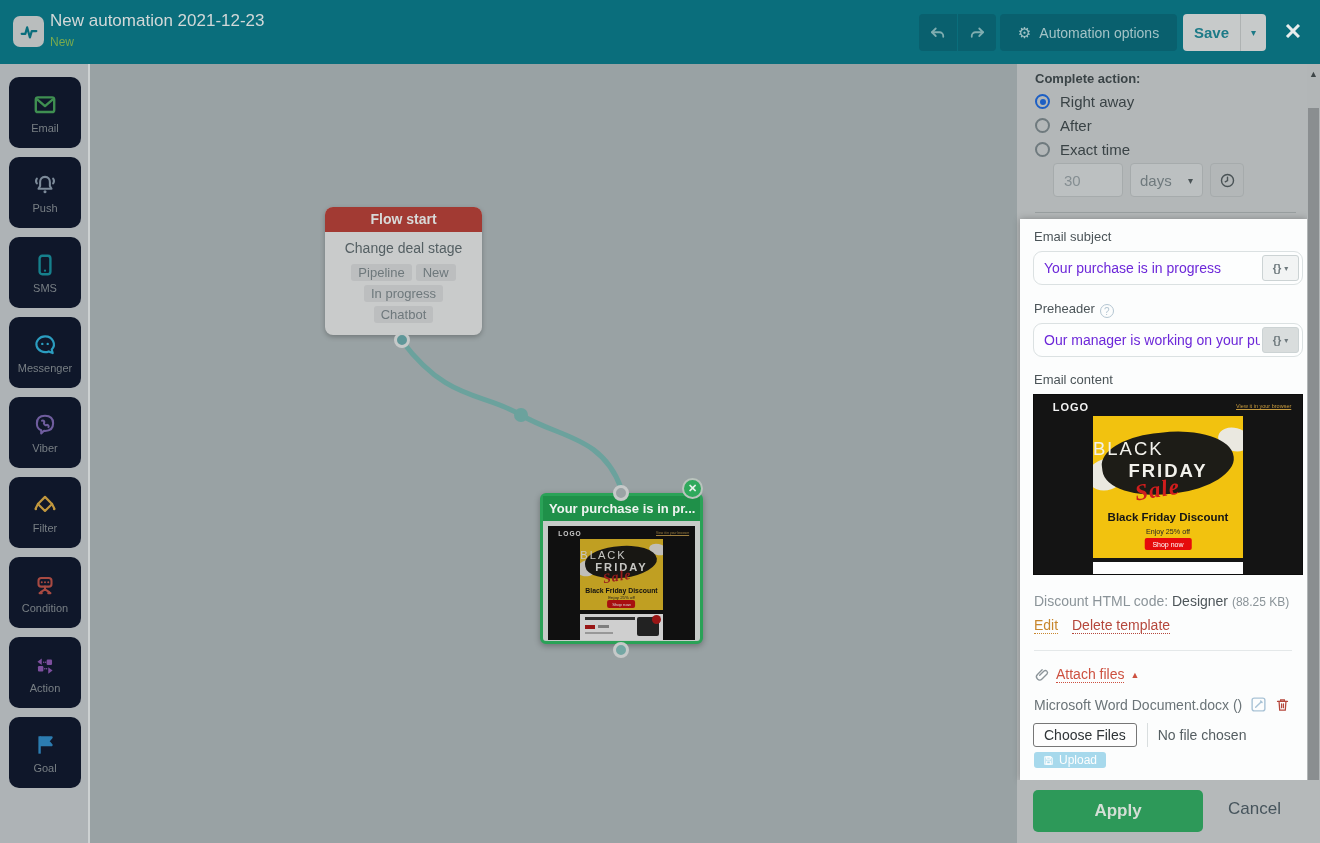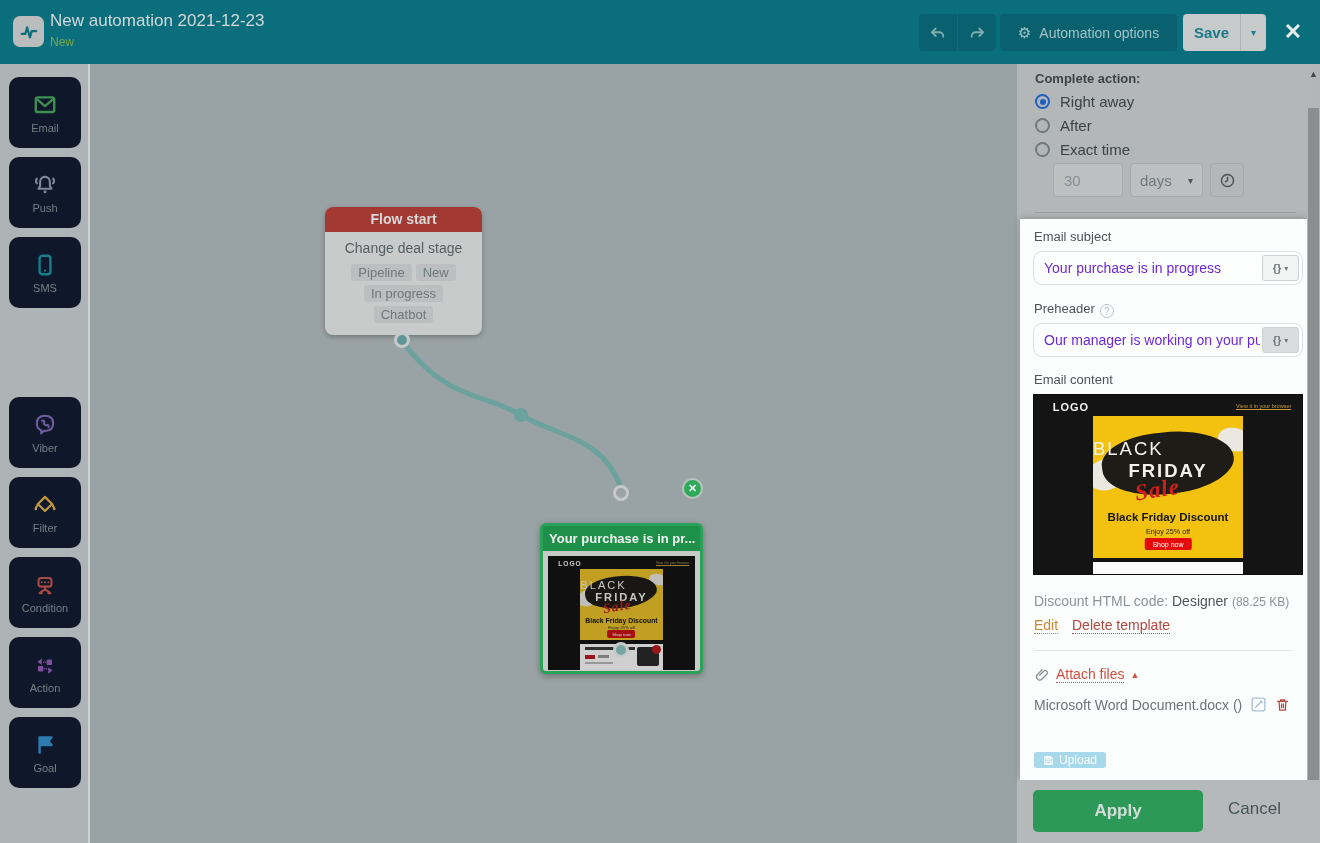--- a/index.html
+++ b/index.html
@@ -28,21 +28,21 @@
   
   .flow-node { position:absolute; left:325px; top:207px; width:157px; background:#c9cbcb; border-radius:8px; box-shadow:0 2px 5px rgba(0,0,0,.25); z-index:5; }
   .flow-head { height:25px; background:#a23a33; border-radius:8px 8px 0 0; color:#d8d9d8; font-size:14px; font-weight:bold; text-align:center; line-height:25px; }
   .flow-body { padding:8px 6px 10px; text-align:center; }
   .flow-sub { font-size:14px; color:#545f63; margin-bottom:6px; }
   .chip { display:inline-block; background:#bcbebf; color:#6e787c; font-size:13px; border-radius:3px; padding:1px 7px; margin:2px 2px; }
 
   .port { position:absolute; width:16px; height:16px; border-radius:50%; border:3px solid #c6c9c9; background:#5f9799; z-index:6; }
   .conn-svg { position:absolute; left:0; top:0; width:1320px; height:843px; z-index:4; pointer-events:none; }
 
-  .email-node { position:absolute; left:540px; top:493px; width:163px; height:151px; border:3px solid #2aa257; border-radius:6px; background:#c6cbc8; box-shadow:0 2px 6px rgba(0,0,0,.3); z-index:5;margin-top:30px; }
+  .email-node { position:absolute; left:540px; top:493px; width:163px; height:151px; border:3px solid #2aa257; border-radius:6px; background:#c6cbc8; box-shadow:0 2px 6px rgba(0,0,0,.3); z-index:5; }
   .email-node-head { height:25px; background:#1f9049; color:#f0f4f1; font-size:13px; font-weight:bold; line-height:25px; padding:0 6px; white-space:nowrap; overflow:hidden; }
   .node-x { position:absolute; left:682px; top:478px; width:21px; height:21px; border-radius:50%; background:#2fa95c; border:2px solid #b9c4bd; color:#e9f2ec; font-size:11px; font-weight:bold; line-height:17px; text-align:center; cursor:pointer; z-index:7; }
 
   
   .bf { position:relative; background:#141414; overflow:hidden; }
   .bf-logo { position:absolute; left:7%; top:3.5%; color:#f4f4f4; font-weight:bold; letter-spacing:1px; font-size:1.1em; }
   .bf-link { position:absolute; right:4%; top:4.5%; color:#c79b3f; font-size:0.55em; text-decoration:underline; }
   .bf-yellow { position:absolute; left:22%; width:56%; top:12%; height:79%; background:#f2c20f; overflow:hidden; }
   .bf-brush { position:absolute; left:6%; top:11%; width:88%; height:44%; background:#1d1c17; border-radius:46% 58% 52% 55%; transform:rotate(-7deg); }
   .bf-smear1 { position:absolute; left:-4%; top:30%; width:26%; height:22%; background:#eae8e0; border-radius:50%; transform:rotate(-18deg); }
@@ -160,20 +160,28 @@
         <path d="M19.5 6 q1.6 2.3 0 4.6"></path>
       </svg>
     <span class="side-label">Push</span>
   </div>
   <div class="side-item" style="top:173px;">
     <svg width="26" height="26" viewBox="0 0 24 24" fill="none" stroke="#16808c" stroke-width="2.2" stroke-linejoin="round">
         <rect x="7" y="3.5" width="10" height="17" rx="2.5"></rect>
         <circle cx="12" cy="17.2" r="1" fill="#16808c" stroke="none"></circle>
       </svg>
     <span class="side-label">SMS</span>
+  </div>
+  <div class="side-item" style="top:253px;">
+    <svg width="26" height="26" viewBox="0 0 24 24" fill="none" stroke="#2b9dc0" stroke-width="2" stroke-linejoin="round">
+        <path d="M12 4 a8 7.3 0 1 0 3.5 13.9 l3.6 1.6 -0.9 -3.4 A8 7.3 0 0 0 12 4 Z"></path>
+        <circle cx="9.5" cy="11" r="1.1" fill="#2b9dc0" stroke="none"></circle>
+        <circle cx="14.5" cy="11" r="1.1" fill="#2b9dc0" stroke="none"></circle>
+      </svg>
+    <span class="side-label">Messenger</span>
   </div>
   <div class="side-item" style="top:333px;">
     <svg width="26" height="26" viewBox="0 0 24 24" fill="none" stroke="#6f5d9e" stroke-width="1.9" stroke-linecap="round" stroke-linejoin="round">
         <path d="M12 3.5 c-4.7 0 -7.5 2.6 -7.5 7 0 3.2 1.5 5.3 4 6.3 l0 3 2.6 -2.4 c0.3 0 0.6 0.05 0.9 0.05 4.7 0 7.5 -2.6 7.5 -7 S16.7 3.5 12 3.5 Z"></path>
         <path d="M9.3 8 c1 -0.6 1.6 0.2 2 1 0.3 0.7 -0.5 1 -0.3 1.6 0.2 0.6 1 1.4 1.6 1.6 0.6 0.2 0.9 -0.6 1.6 -0.3 0.8 0.4 1.6 1 1 2"></path>
       </svg>
     <span class="side-label">Viber</span>
   </div>
   <div class="side-item" style="top:413px;">
     <svg width="26" height="26" viewBox="0 0 24 24" fill="none" stroke="#c1973e" stroke-width="2" stroke-linecap="round" stroke-linejoin="round">
@@ -355,20 +363,24 @@
         <rect x="3" y="3" width="18" height="18" rx="3"></rect>
         <path d="M8 16 L16 8 M15 7 l2 2"></path>
       </svg>
     <svg width="15" height="17" viewBox="0 0 24 24" fill="none" stroke="#b5473c" stroke-width="2" stroke-linecap="round" style="cursor:pointer;">
         <path d="M4 7 h16 M9 7 V4.5 h6 V7"></path>
         <path d="M6.5 7 l1 14 h9 l1-14"></path>
         <path d="M10.5 11 v6 M13.5 11 v6"></path>
       </svg>
   </div>
 
+  <div class="choose-row">
+    <button class="choose-btn">Choose Files</button>
+    <span class="no-file">No file chosen</span>
+  </div>
 
   <button class="upload-btn">
     <svg width="11" height="11" viewBox="0 0 24 24" fill="none" stroke="#fdfefe" stroke-width="2.4" stroke-linejoin="round">
         <path d="M4 4 h13 l3 3 v13 H4 Z"></path>
         <rect x="8" y="4" width="8" height="5"></rect>
         <rect x="8" y="13" width="8" height="7"></rect>
       </svg>
     <span>Upload</span>
   </button>
 </div>

